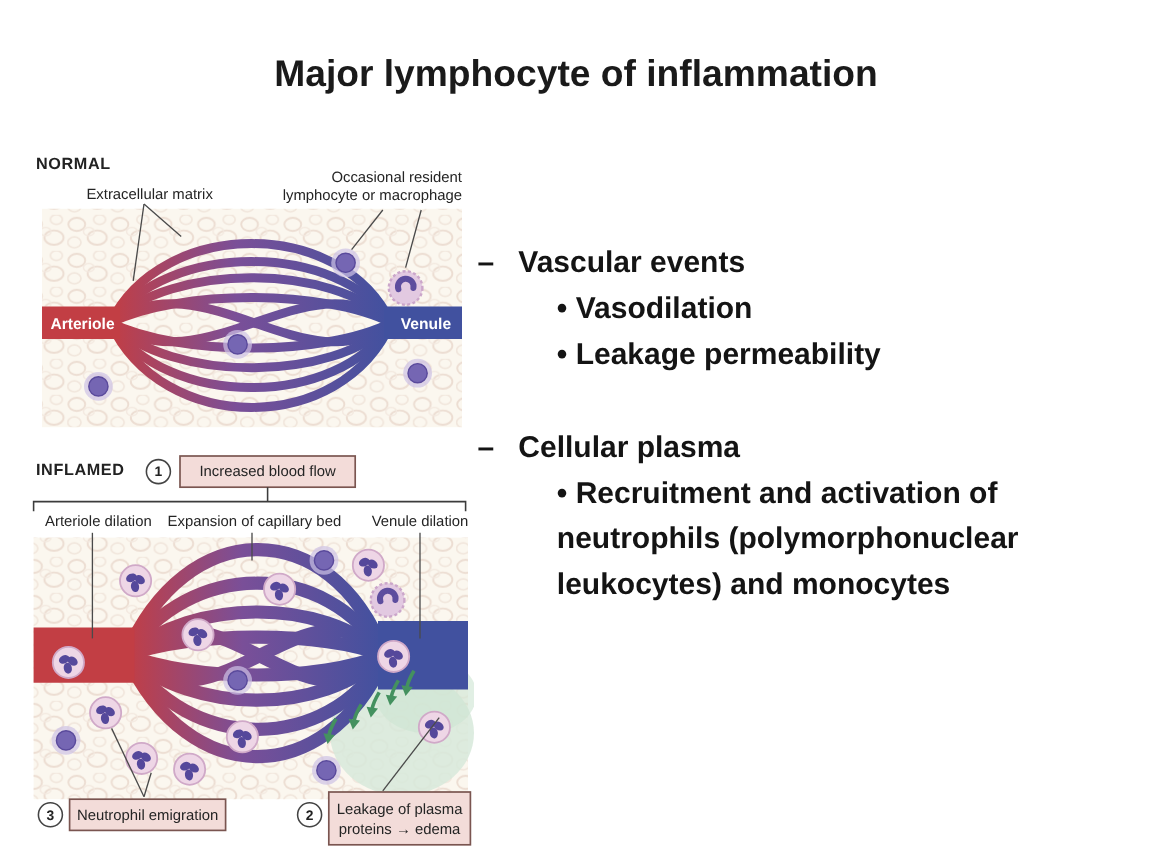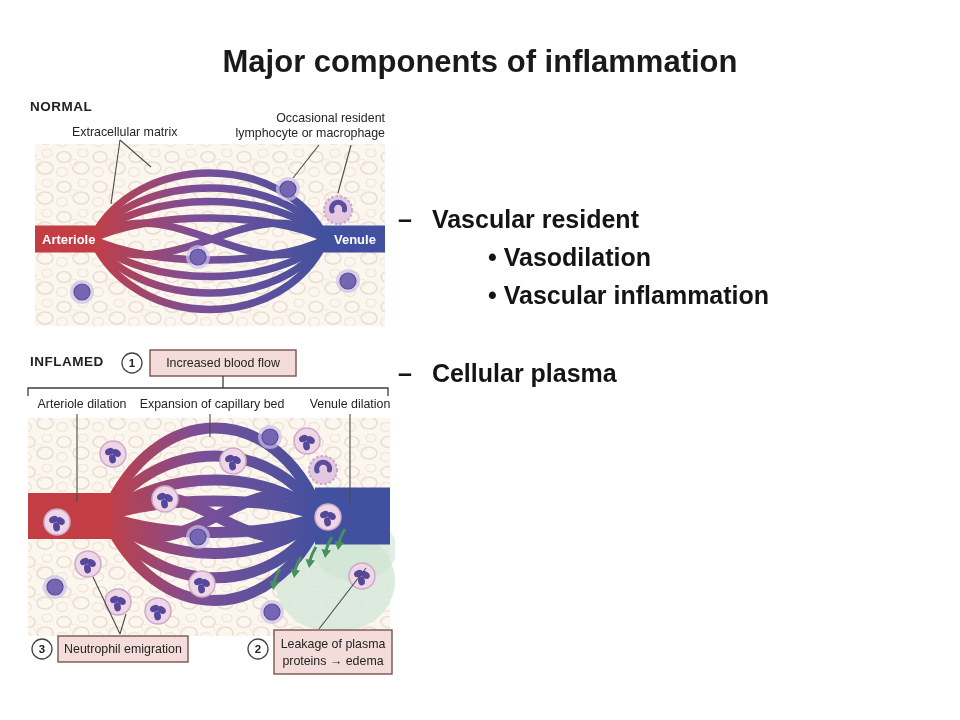--- a/index.html
+++ b/index.html
@@ -4,43 +4,43 @@
 <style>
   html,body{margin:0;padding:0;}
   body{
     width:960px;height:720px;position:relative;background:#ffffff;overflow:hidden;
     font-family:"Liberation Sans",sans-serif;
   }
   .slide-title{
     position:absolute;left:0;top:44px;width:960px;text-align:center;
     font-size:31px;font-weight:bold;color:#1a1a1a;letter-spacing:0px;
   }
-  .figure-wrap{position:absolute;left:20px;top:89px;width:375px;height:600px;}
+  .figure-wrap{position:absolute;left:20px;top:119px;width:375px;height:600px;}
   .outline{
     position:absolute;left:398px;top:200px;width:552px;
     font-size:25px;font-weight:bold;color:#141414;line-height:38px;
   }
   .outline-section + .outline-section{margin-top:40px;}
   .heading-row{display:flex;}
   .dash{margin-right:20px;}
-  .items{margin-left:90px;width:412px;}
+  .items{margin-left:66px;width:412px;}
   
   text{font-family:"Liberation Sans",sans-serif;}
   .panel-tag{font-size:13.5px;font-weight:bold;fill:#222;letter-spacing:.5px;}
   .fig-label{font-size:12.4px;fill:#242424;}
   .vessel-label{font-size:13px;font-weight:bold;fill:#ffffff;}
   .box-label{font-size:12.4px;fill:#242424;}
   .num-label{font-size:11.5px;font-weight:bold;fill:#222;}
   .leader{stroke:#4a4a4a;stroke-width:1.1;fill:none;}
   .bracket{stroke:#3c3c3c;stroke-width:1.3;fill:none;}
 </style>
 </head>
 <body>
 
-<div class="slide-title">Major components of inflammation</div>
+<div class="slide-title">Major lymphocyte of inflammation</div>
 
 <div class="figure-wrap">
 <svg width="375" height="600" viewBox="0 0 375 600">
   <defs>
     <linearGradient id="vgrad" x1="0" y1="0" x2="1" y2="0">
       <stop offset="0" stop-color="#c23e44"></stop>
       <stop offset="0.45" stop-color="#7a4f98"></stop>
       <stop offset="1" stop-color="#41519f"></stop>
     </linearGradient>
     <pattern id="ecm" patternUnits="userSpaceOnUse" width="36" height="30">
@@ -194,26 +194,29 @@
     <text x="313" y="304" text-anchor="middle" class="box-label">Leakage of plasma</text>
     <text x="313" y="321" text-anchor="middle" class="box-label">proteins → edema</text>
   </g>
 </svg>
 </div>
 
 <div class="outline">
   <section class="outline-section">
     <div class="heading-row">
       <span class="dash">–</span>
-      <span class="heading-text">Vascular resident</span>
+      <span class="heading-text">Vascular events</span>
     </div>
     <div class="items">
       <div class="bullet-item"><span class="bullet">•</span> <span>Vasodilation</span></div>
-      <div class="bullet-item"><span class="bullet">•</span> <span>Vascular inflammation</span></div>
+      <div class="bullet-item"><span class="bullet">•</span> <span>Leakage permeability</span></div>
     </div>
   </section>
   <section class="outline-section">
     <div class="heading-row">
       <span class="dash">–</span>
       <span class="heading-text">Cellular plasma</span>
     </div>
+    <div class="items">
+      <div class="bullet-item"><span class="bullet">•</span> <span>Recruitment and activation of neutrophils (polymorphonuclear leukocytes) and monocytes</span></div>
+    </div>
   </section>
 </div>
 
 </body></html>

